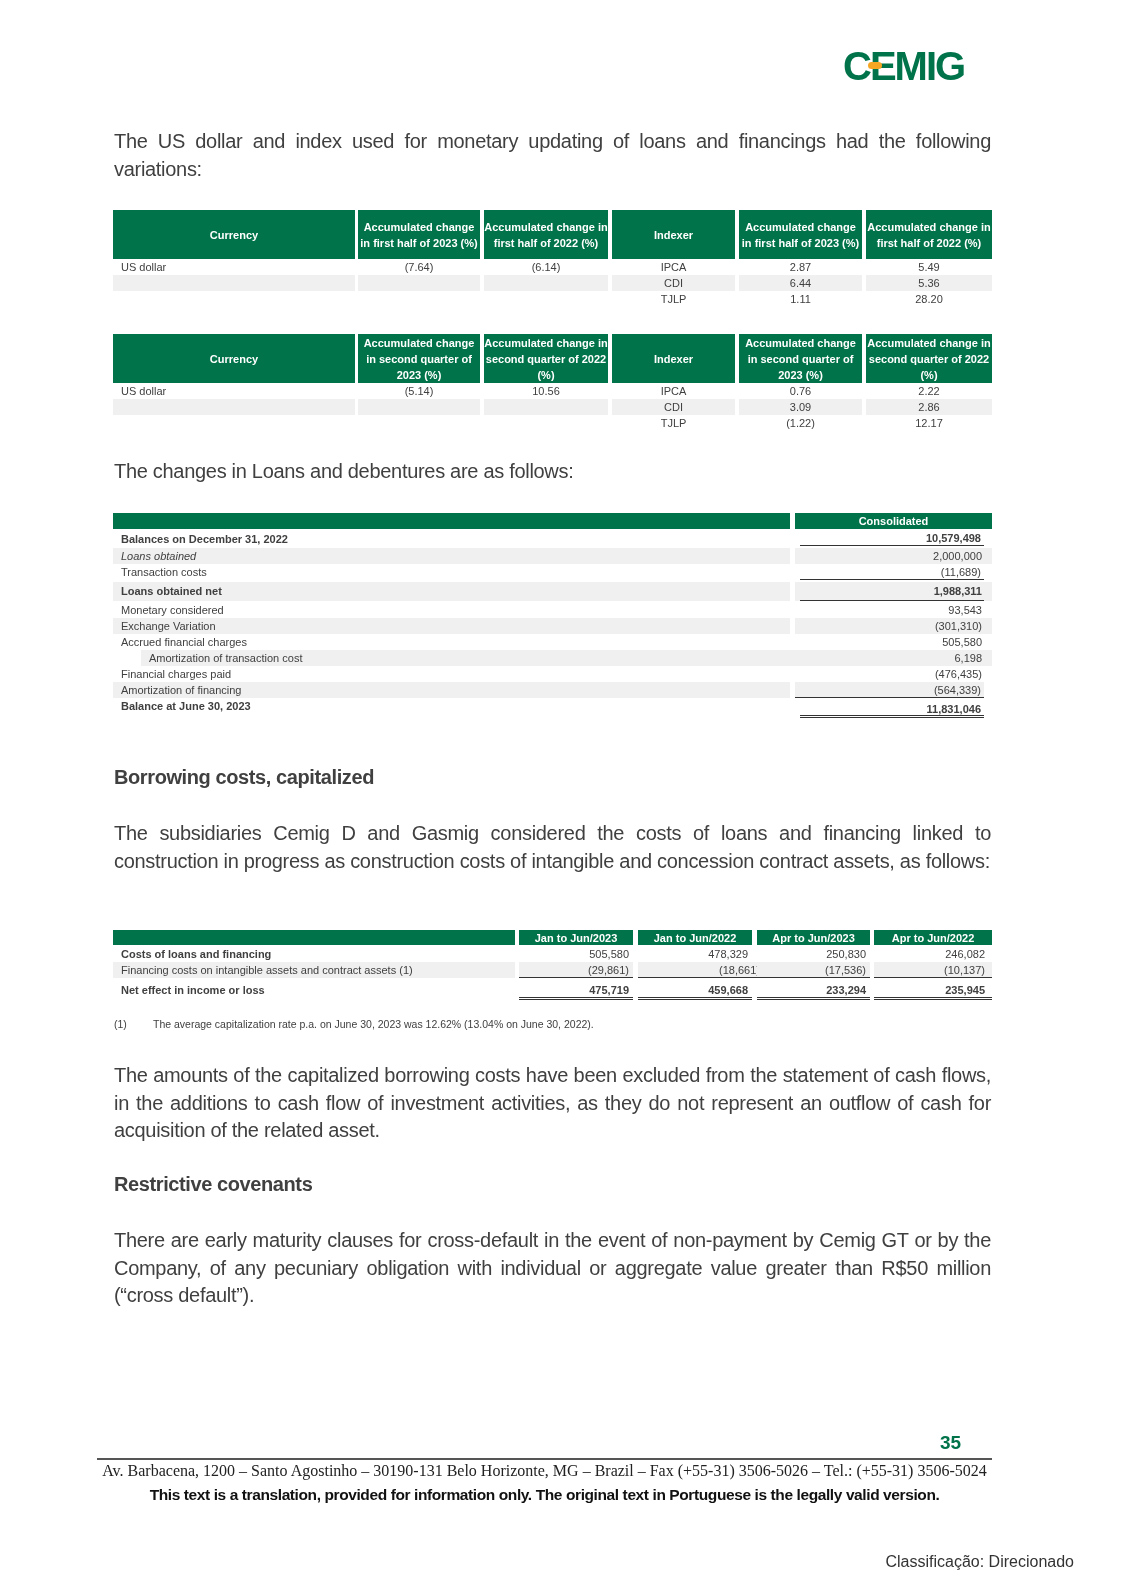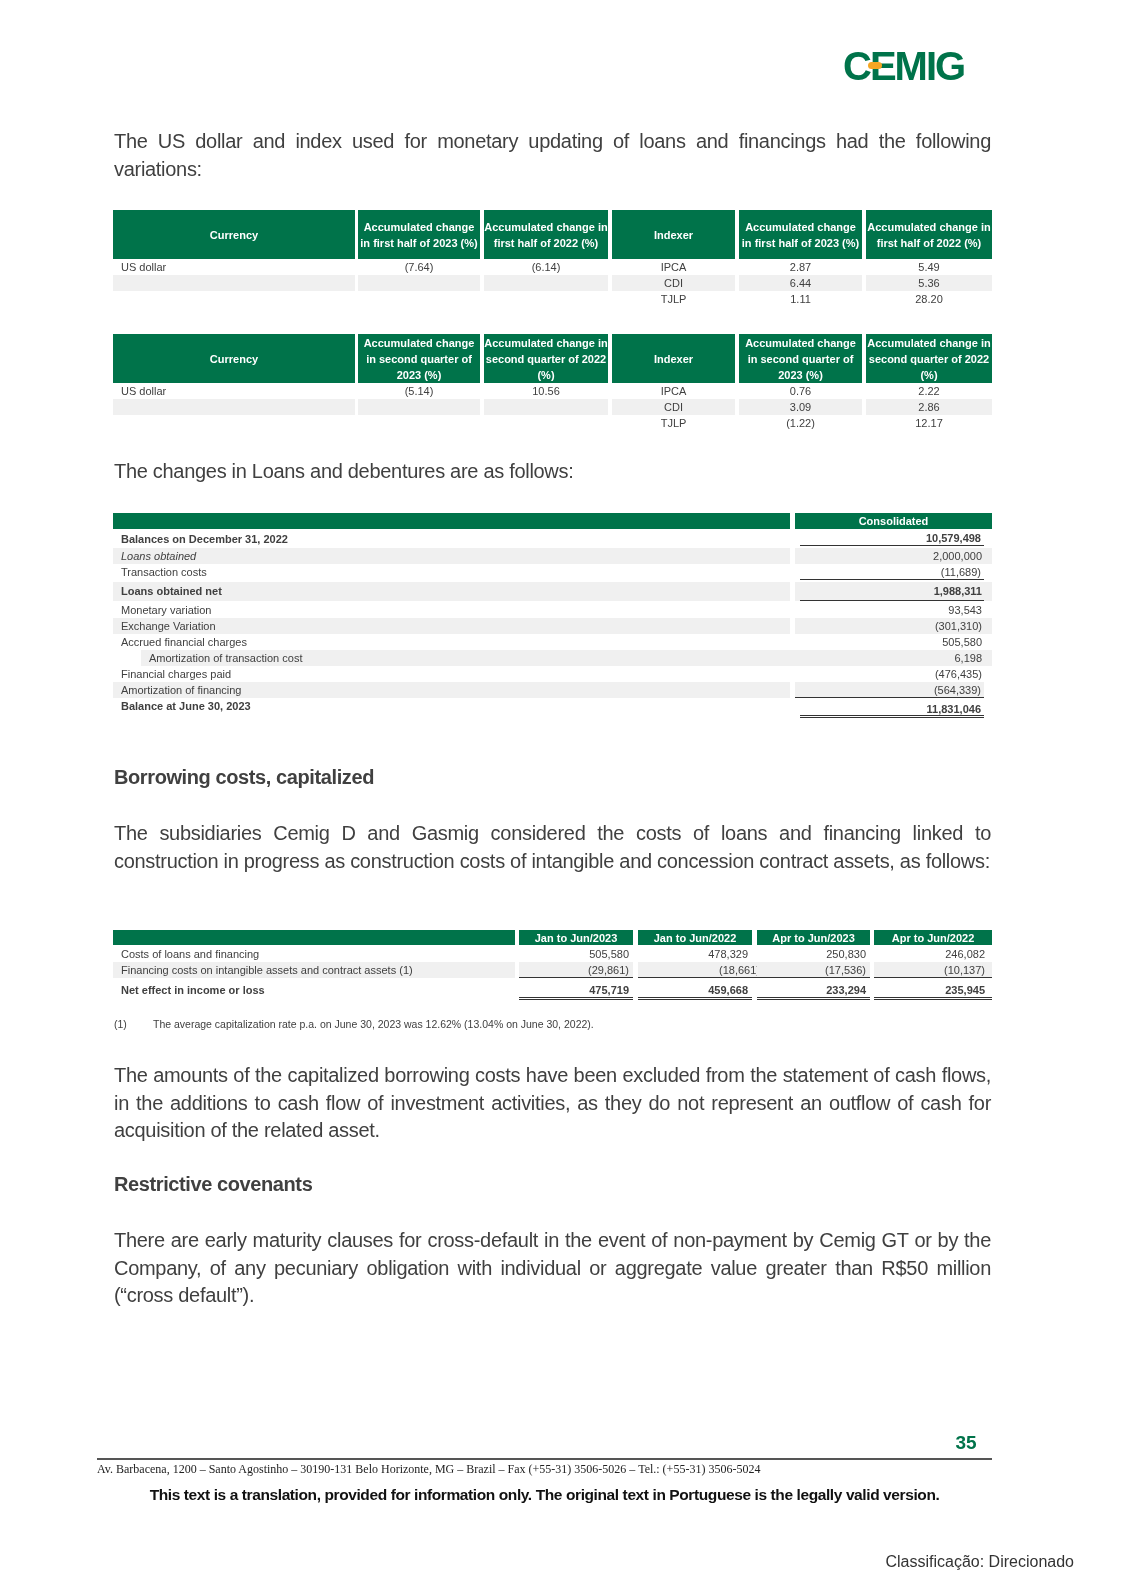--- a/index.html
+++ b/index.html
@@ -11,23 +11,23 @@
   .hdr { position: absolute; background: #00734a; color: #fff; font-weight: bold; font-size: 11px; display: flex; align-items: center; justify-content: center; text-align: center; line-height: 16px; }
   .cell { position: absolute; height: 16px; line-height: 16px; font-size: 11px; color: #404040; }
   .shade { background: #f0f0f0; }
   .c { text-align: center; }
   .r { text-align: right; padding-right: 10px; box-sizing: border-box; }
   .l { text-align: left; padding-left: 8px; box-sizing: border-box; }
   .b { font-weight: bold; }
   .uline { border-bottom: 1px solid #333; }
   .dline { border-bottom: 3px double #333; }
   .footer-line { left: 97px; top: 1458px; width: 895px; height: 2px; background: #555; }
-  .addr { left: 97px; top: 1462px; width: 895px; font-family: "Liberation Serif", serif; font-size: 12px; color: #222; }
+  .addr { left: 97px; top: 1462px; width: 895px; text-align: center; font-family: "Liberation Serif", serif; font-size: 16px; color: #222; }
   .disclaimer { left: 97px; top: 1486px; width: 895px; text-align: center; font-weight: bold; font-size: 15.5px; color: #111; letter-spacing: -0.4px; }
-  .pagenum { left: 940px; top: 1432px; width: 52px; text-align: center; font-weight: bold; font-size: 19px; color: #00734a; }
+  .pagenum { left: 940px; top: 1432px; width: 52px; text-align: left; font-weight: bold; font-size: 19px; color: #00734a; }
   .classif { left: 860px; top: 1553px; width: 214px; text-align: right; font-size: 16px; color: #333; }
   .footnote-num { left: 114px; top: 1018px; font-size: 10.5px; color: #404040; }
   .footnote-text { left: 153px; top: 1018px; font-size: 10.5px; color: #404040; }
 </style>
 </head>
 <body>
 
 <div class="abs logo">
   <svg width="146" height="40" viewBox="0 0 146 40">
     <text x="0" y="34" font-family="Liberation Sans, sans-serif" font-weight="bold" font-size="40" fill="#00734a" letter-spacing="-2">CEMIG</text>
@@ -103,21 +103,21 @@
   <div class="cell l shade" style="left:113px;top:548px;width:677px;font-style:italic;">Loans obtained</div>
   <div class="cell r shade" style="left:795px;top:548px;width:197px;">2,000,000</div>
 
   <div class="cell l" style="left:113px;top:564px;width:677px;">Transaction costs</div>
   <div class="cell r uline" style="left:800px;top:564px;width:184px;padding-right:3px;">(11,689)</div>
 
   <div class="cell l b shade" style="left:113px;top:582px;width:677px;height:19px;line-height:19px;">Loans obtained net</div>
   <div class="cell r b shade" style="left:795px;top:582px;width:197px;height:19px;line-height:19px;padding-left:36px;">1,988,311</div>
   <div class="abs" style="left:800px;top:600px;width:184px;height:1px;background:#333;"></div>
 
-  <div class="cell l" style="left:113px;top:602px;width:677px;">Monetary variation</div>
+  <div class="cell l" style="left:113px;top:602px;width:677px;">Monetary considered</div>
   <div class="cell r" style="left:795px;top:602px;width:197px;">93,543</div>
 
   <div class="cell l shade" style="left:113px;top:618px;width:677px;">Exchange Variation</div>
   <div class="cell r shade" style="left:795px;top:618px;width:197px;">(301,310)</div>
 
   <div class="cell l" style="left:113px;top:634px;width:677px;">Accrued financial charges</div>
   <div class="cell r" style="left:795px;top:634px;width:197px;">505,580</div>
 
   <div class="cell l shade" style="left:113px;top:650px;width:677px;margin-left:28px;">Amortization of transaction cost</div>
   <div class="cell r shade" style="left:795px;top:650px;width:197px;">6,198</div>
@@ -136,21 +136,21 @@
 
 <div class="abs para" style="top:820px;">The subsidiaries Cemig D and Gasmig considered the costs of loans and financing linked to construction in progress as construction costs of intangible and concession contract assets, as follows:</div>
 
 <div>
   <div class="hdr" style="left:113px;top:930px;width:402px;height:15px;"></div>
   <div class="hdr" style="left:519px;top:930px;width:114px;height:15px;">Jan to Jun/2023</div>
   <div class="hdr" style="left:638px;top:930px;width:114px;height:15px;">Jan to Jun/2022</div>
   <div class="hdr" style="left:757px;top:930px;width:113px;height:15px;">Apr to Jun/2023</div>
   <div class="hdr" style="left:874px;top:930px;width:118px;height:15px;">Apr to Jun/2022</div>
 
-  <div class="cell l" style="left:113px;top:946px;width:402px;">Costs of loans and financing</div>
+  <div class="cell l" style="left:113px;top:946px;width:402px;font-weight:bold;">Costs of loans and financing</div>
   <div class="cell r" style="left:519px;top:946px;width:114px;padding-right:4px;">505,580</div>
   <div class="cell r" style="left:638px;top:946px;width:114px;padding-right:4px;">478,329</div>
   <div class="cell r" style="left:757px;top:946px;width:113px;padding-right:4px;">250,830</div>
   <div class="cell r" style="left:874px;top:946px;width:118px;padding-right:7px;">246,082</div>
 
   <div class="cell l shade" style="left:113px;top:962px;width:402px;">Financing costs on intangible assets and contract assets (1)</div>
   <div class="cell r shade uline" style="left:519px;top:962px;width:114px;padding-right:4px;">(29,861)</div>
   <div class="cell r shade uline" style="left:638px;top:962px;width:126px;padding-right:4px;padding-left:7px;">(18,661)</div>
   <div class="cell r shade uline" style="left:757px;top:962px;width:113px;padding-right:4px;">(17,536)</div>
   <div class="cell r shade uline" style="left:874px;top:962px;width:118px;padding-right:7px;">(10,137)</div>

